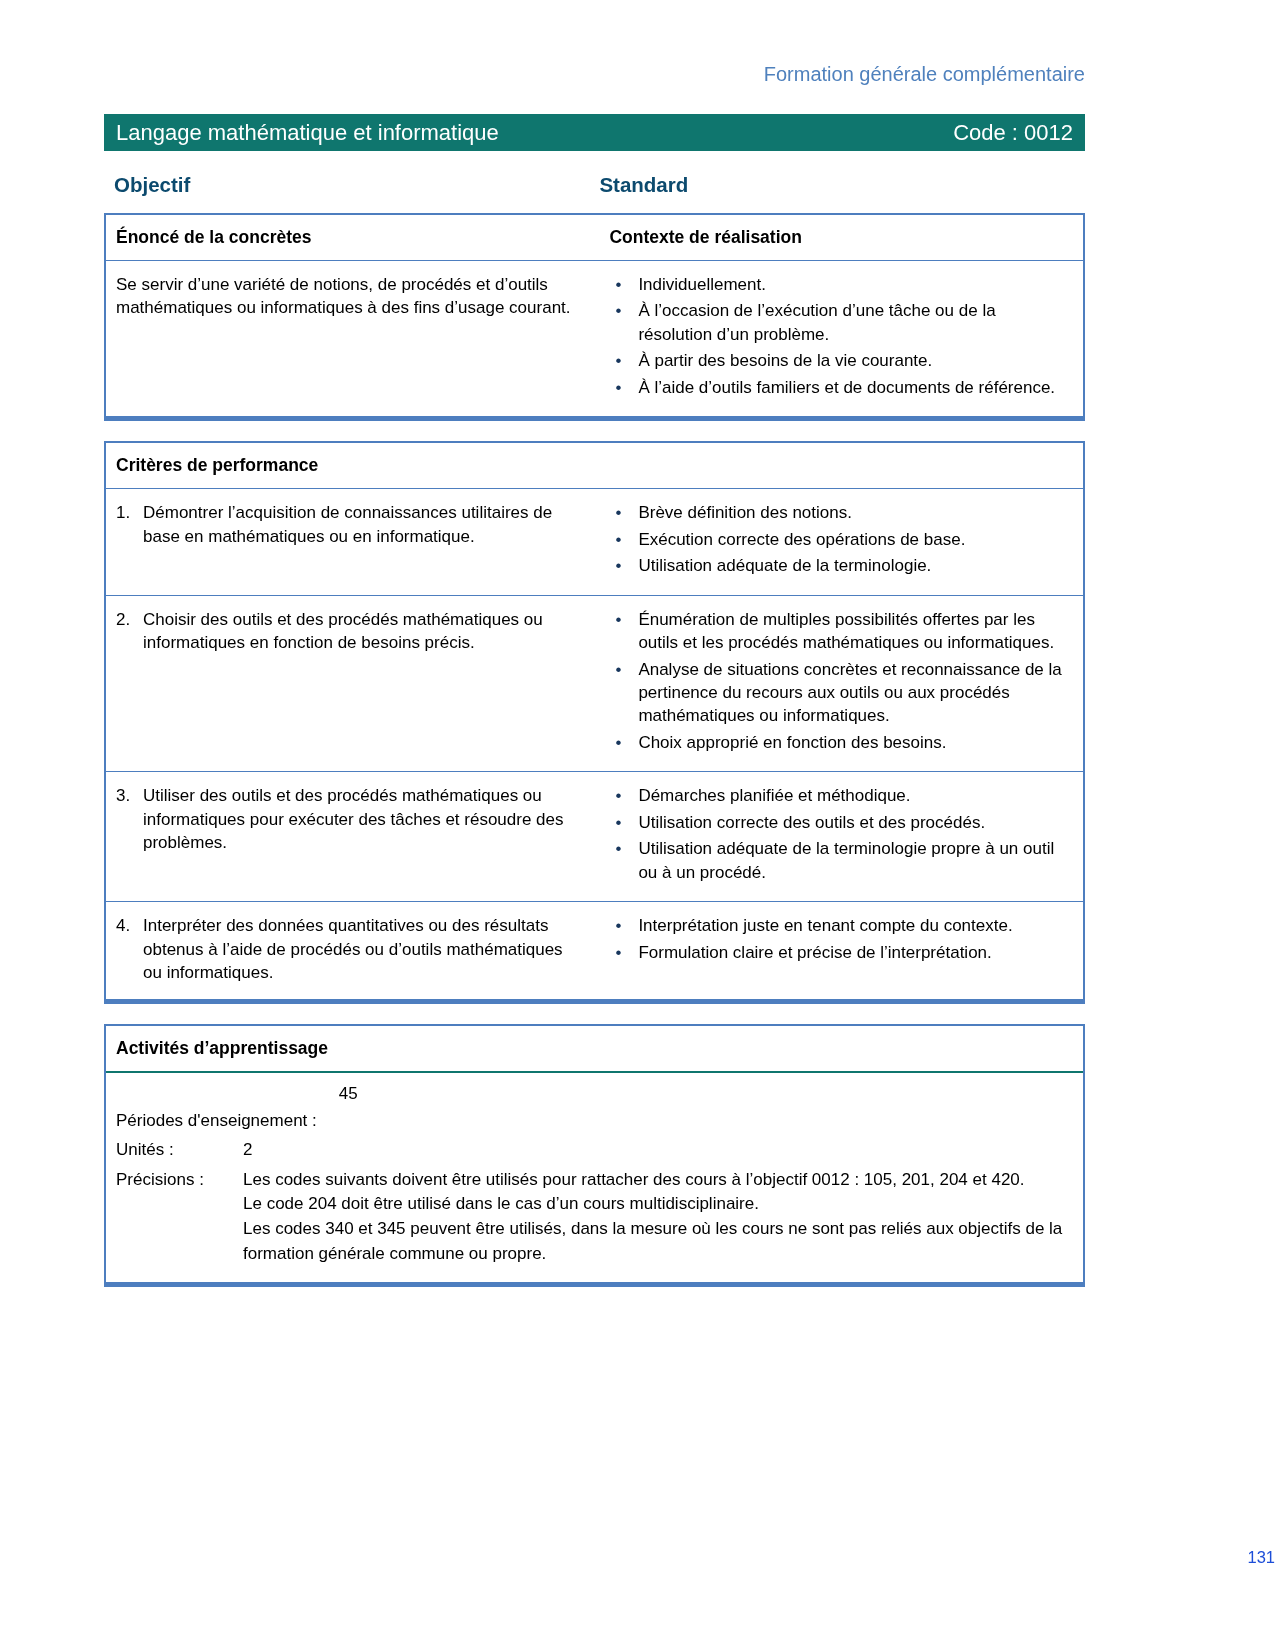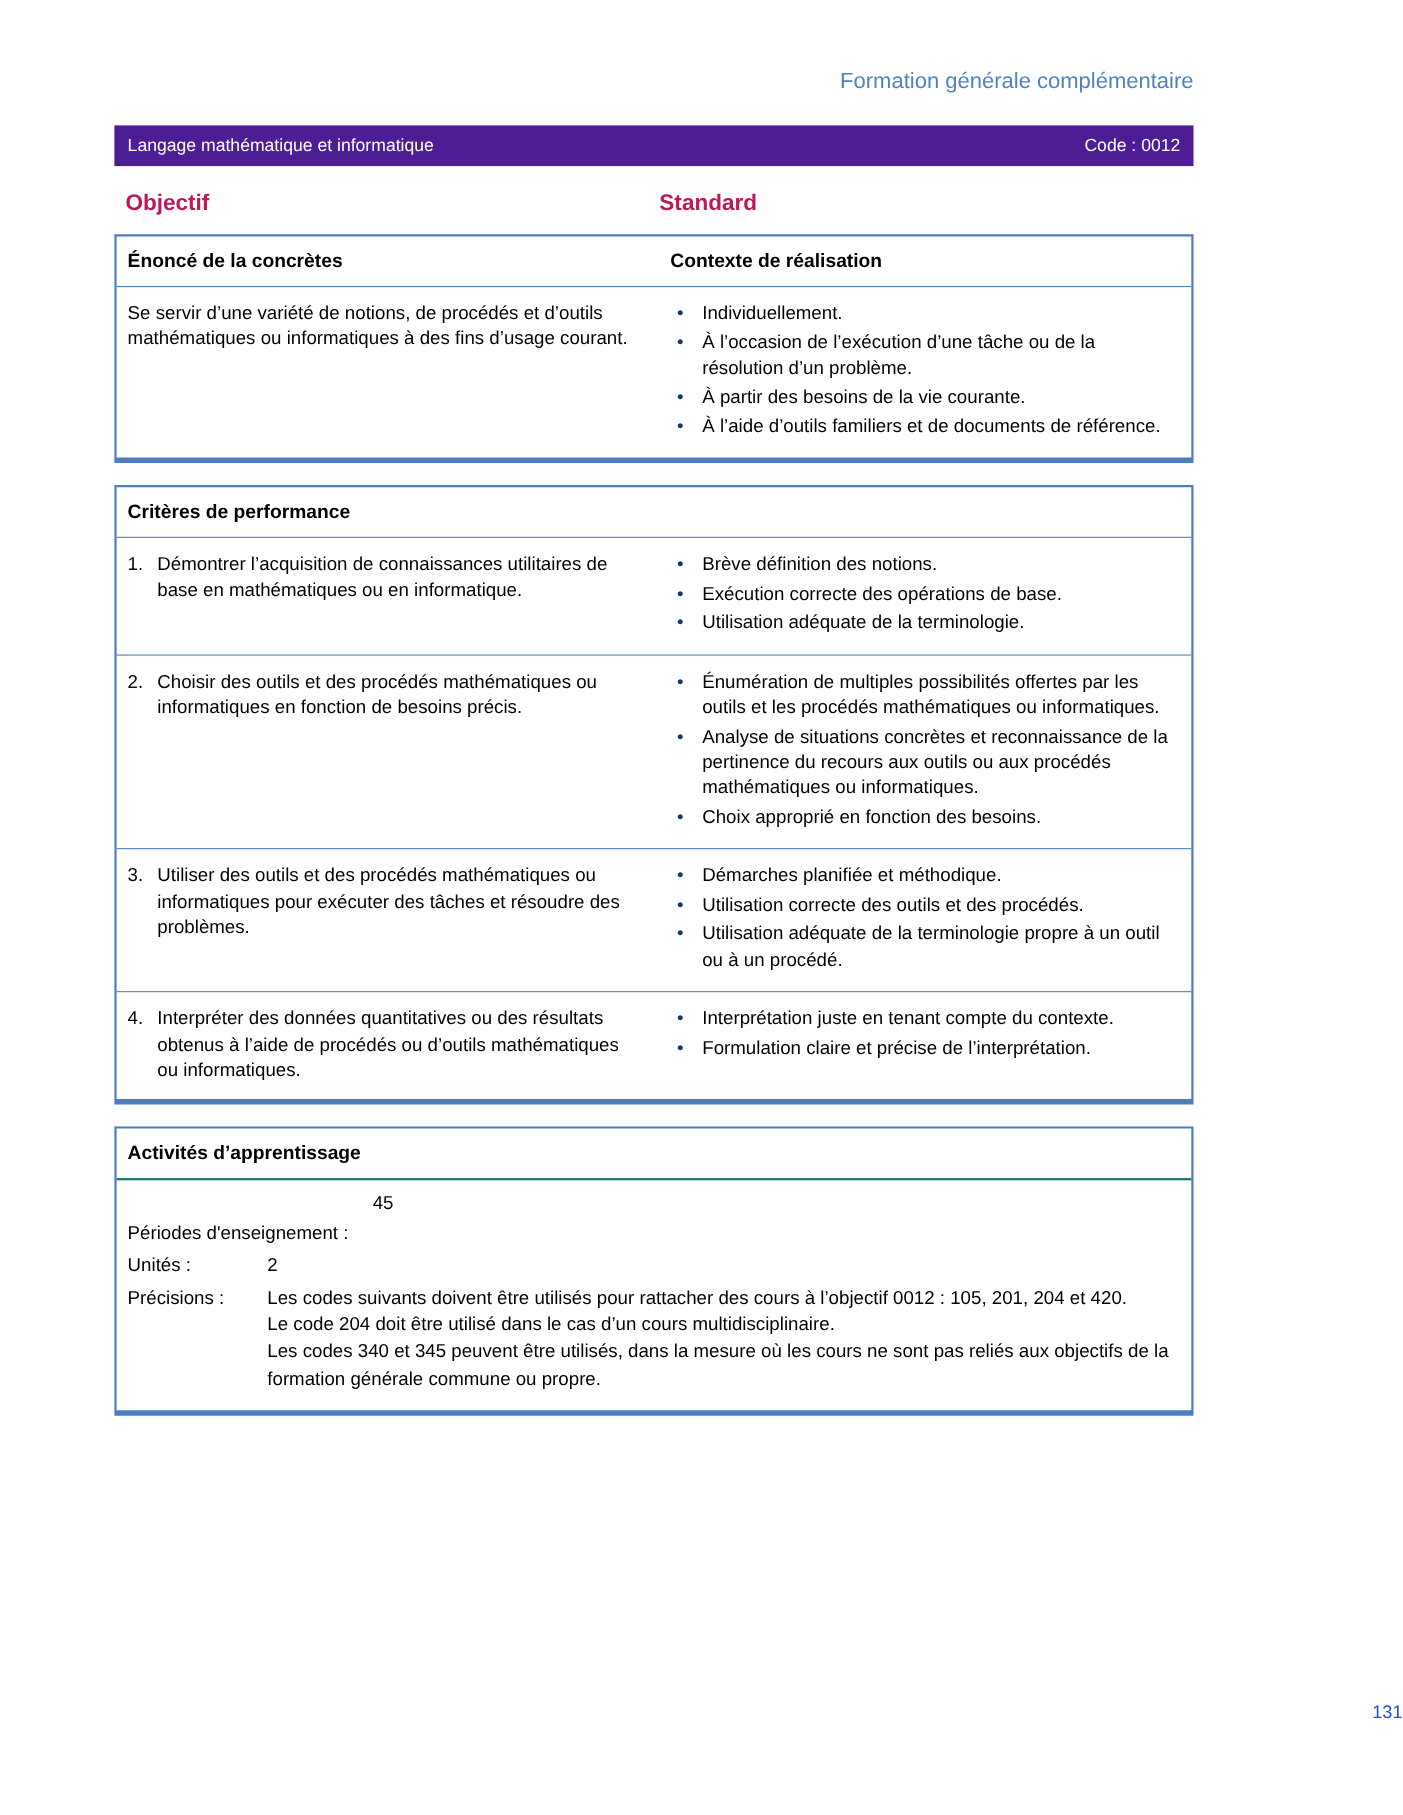--- a/index.html
+++ b/index.html
@@ -16,37 +16,37 @@
   .doc-header {
     padding-top:62px;
     text-align:right;
     color:#4f81bd;
     font-size:20px;
     line-height:1.2;
   }
 
   .title-bar {
     margin-top:28px;
-    background:#4c1d95;
+    background:#0f766e;
     color:#ffffff;
     height:37px;
     display:flex;
     align-items:center;
     justify-content:space-between;
     padding:0 12px;
-    font-size:16px;
+    font-size:22px;
   }
 
   .section-headings {
     margin-top:22px;
     display:grid;
     grid-template-columns:50.5% 49.5%;
   }
   .section-headings .h {
-    color:#be185d;
+    color:#0c4a6e;
     font-weight:bold;
     font-size:20.5px;
   }
   .section-headings .h.left { padding-left:10px; }
 
   .tbl {
     margin-top:16px;
     border:2px solid #4d7ebf;
     border-bottom-width:5px;
     background:#ffffff;

